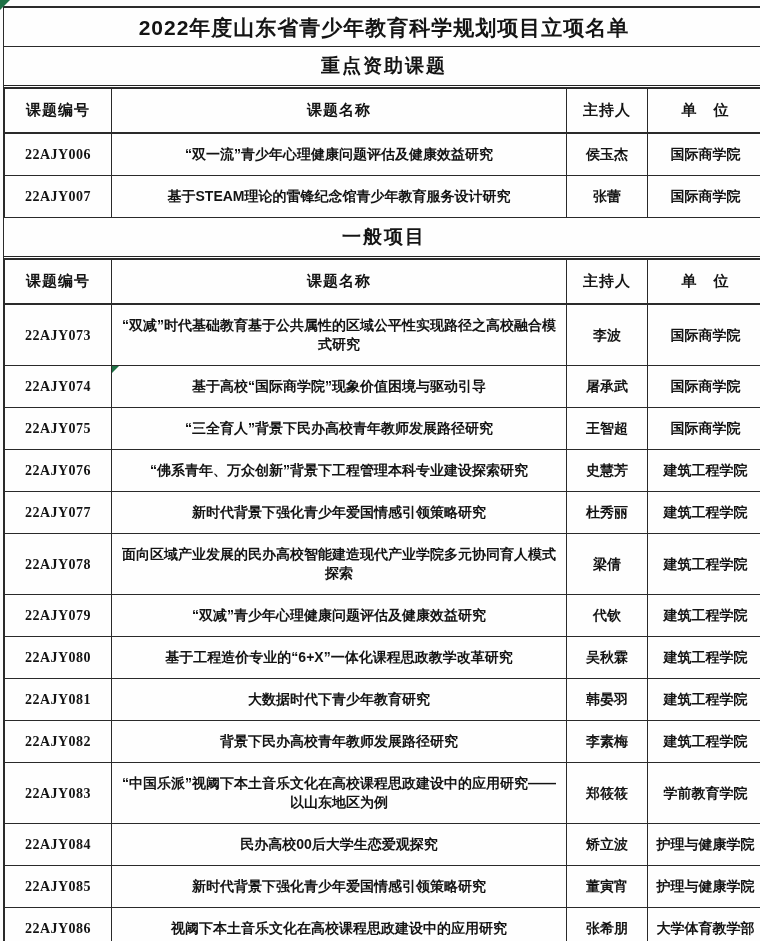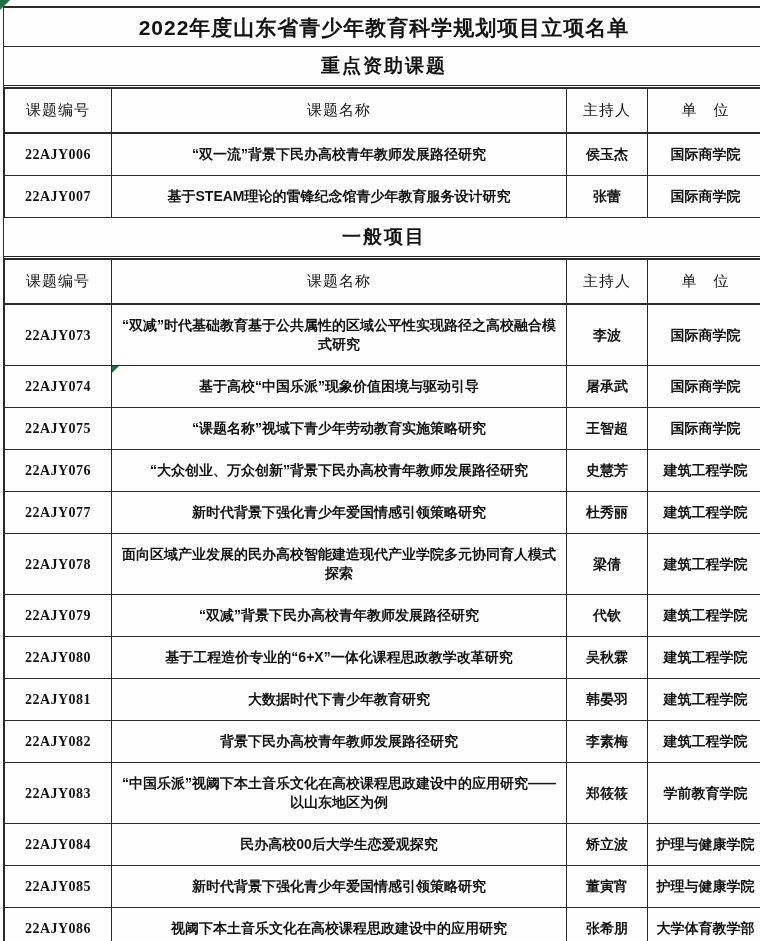--- a/index.html
+++ b/index.html
@@ -60,21 +60,21 @@
   col.col-name   { width: 455px; }
   col.col-leader { width: 81px;  }
   col.col-unit   { width: auto;  }
   table.grid th, table.grid td {
     border: 1px solid #2a2a2a;
     text-align: center;
     vertical-align: middle;
   }
   table.grid th {
     font-size: 15px;
-    font-weight: normal;
+    font-weight: bold;
     padding: 12px 2px;
     letter-spacing: 1px;
     border-top-width: 2px;
     border-bottom-width: 2px;
     margin-left: 25px;
   }
   table.grid td {
     font-size: 14px;
     font-weight: bold;
     line-height: 19px;
@@ -118,21 +118,21 @@
           <th>课题编号</th>
           <th>课题名称</th>
           <th>主持人</th>
           <th>单　位</th>
         </tr>
       </thead>
       <tbody>
   <tr class="data-row">
     <td class="id-cell">22AJY006</td>
     <td class="name-cell">
-      <span>“双一流”背景下民办高校青年教师发展路径研究</span>
+      <span>“双一流”青少年心理健康问题评估及健康效益研究</span>
     </td>
     <td class="leader-cell">侯玉杰</td>
     <td class="unit-cell">国际商学院</td>
   </tr>
 
   <tr class="data-row">
     <td class="id-cell">22AJY007</td>
     <td class="name-cell">
       <span>基于STEAM理论的雷锋纪念馆青少年教育服务设计研究</span>
     </td>
@@ -166,39 +166,39 @@
     <td class="name-cell">
       <span>“双减”时代基础教育基于公共属性的区域公平性实现路径之高校融合模式研究</span>
     </td>
     <td class="leader-cell">李波</td>
     <td class="unit-cell">国际商学院</td>
   </tr>
 
   <tr class="data-row">
     <td class="id-cell">22AJY074</td>
     <td class="name-cell">
-      <span>基于高校“中国乐派”现象价值困境与驱动引导</span>
+      <span>基于高校“国际商学院”现象价值困境与驱动引导</span>
     <i class="cell-flag"></i></td>
     <td class="leader-cell">屠承武</td>
     <td class="unit-cell">国际商学院</td>
   </tr>
 
   <tr class="data-row">
     <td class="id-cell">22AJY075</td>
     <td class="name-cell">
-      <span>“课题名称”视域下青少年劳动教育实施策略研究</span>
+      <span>“三全育人”背景下民办高校青年教师发展路径研究</span>
     </td>
     <td class="leader-cell">王智超</td>
     <td class="unit-cell">国际商学院</td>
   </tr>
 
   <tr class="data-row">
     <td class="id-cell">22AJY076</td>
     <td class="name-cell">
-      <span>“大众创业、万众创新”背景下民办高校青年教师发展路径研究</span>
+      <span>“佛系青年、万众创新”背景下工程管理本科专业建设探索研究</span>
     </td>
     <td class="leader-cell">史慧芳</td>
     <td class="unit-cell">建筑工程学院</td>
   </tr>
 
   <tr class="data-row">
     <td class="id-cell">22AJY077</td>
     <td class="name-cell">
       <span>新时代背景下强化青少年爱国情感引领策略研究</span>
     </td>
@@ -211,21 +211,21 @@
     <td class="name-cell">
       <span>面向区域产业发展的民办高校智能建造现代产业学院多元协同育人模式探索</span>
     </td>
     <td class="leader-cell">梁倩</td>
     <td class="unit-cell">建筑工程学院</td>
   </tr>
 
   <tr class="data-row">
     <td class="id-cell">22AJY079</td>
     <td class="name-cell">
-      <span>“双减”背景下民办高校青年教师发展路径研究</span>
+      <span>“双减”青少年心理健康问题评估及健康效益研究</span>
     </td>
     <td class="leader-cell">代钦</td>
     <td class="unit-cell">建筑工程学院</td>
   </tr>
 
   <tr class="data-row">
     <td class="id-cell">22AJY080</td>
     <td class="name-cell">
       <span>基于工程造价专业的“6+X”一体化课程思政教学改革研究</span>
     </td>

